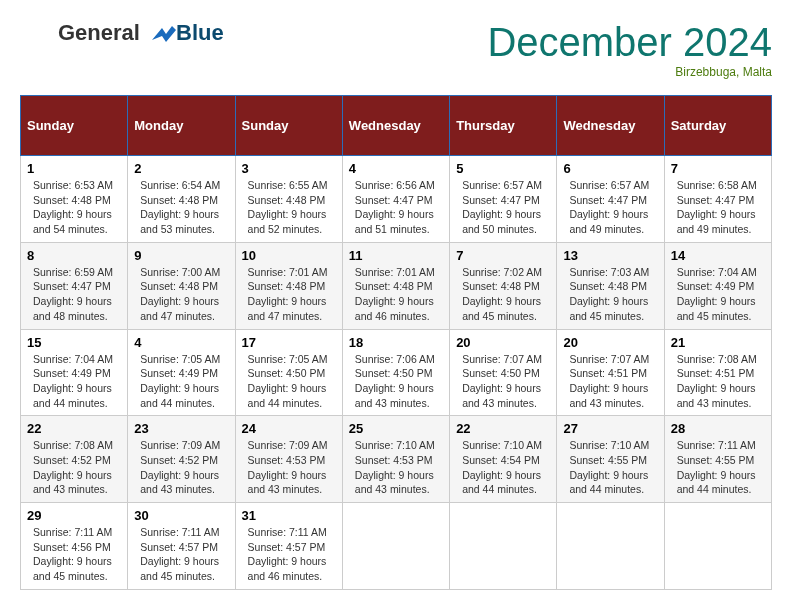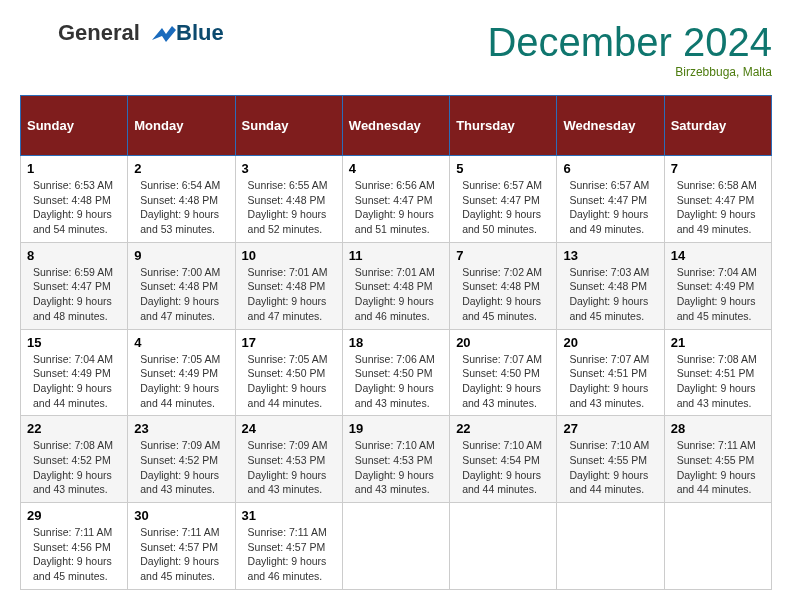--- a/index.html
+++ b/index.html
@@ -307,21 +307,21 @@
       </td>
         <td>
         <span class="day-number">24</span>
         <div class="day-info">
           Sunrise: 7:09 AM<br>
           Sunset: 4:53 PM<br>
           Daylight: 9 hours and 43 minutes.
         </div>
       </td>
         <td>
-        <span class="day-number">19</span>
+        <span class="day-number">25</span>
         <div class="day-info">
           Sunrise: 7:10 AM<br>
           Sunset: 4:53 PM<br>
           Daylight: 9 hours and 43 minutes.
         </div>
       </td>
         <td>
         <span class="day-number">22</span>
         <div class="day-info">
           Sunrise: 7:10 AM<br>

